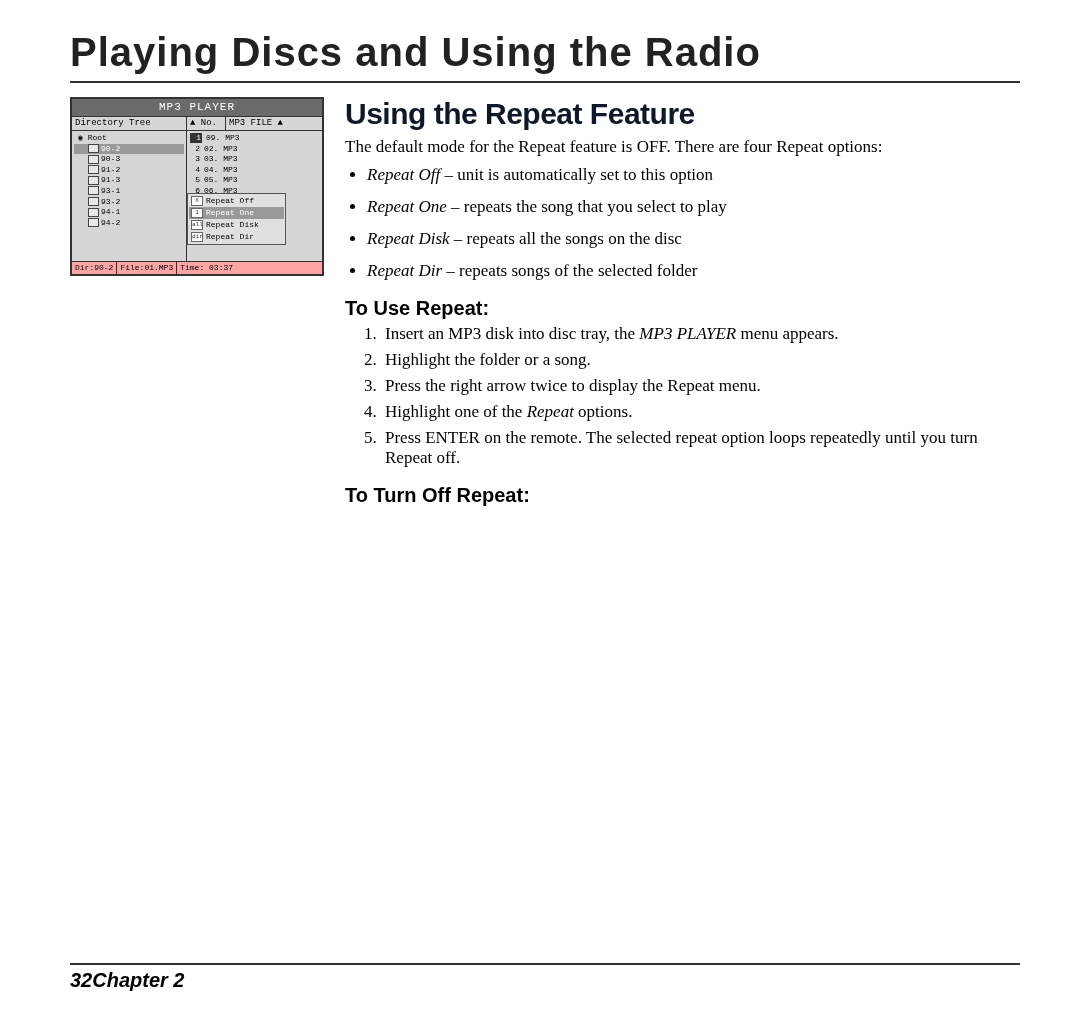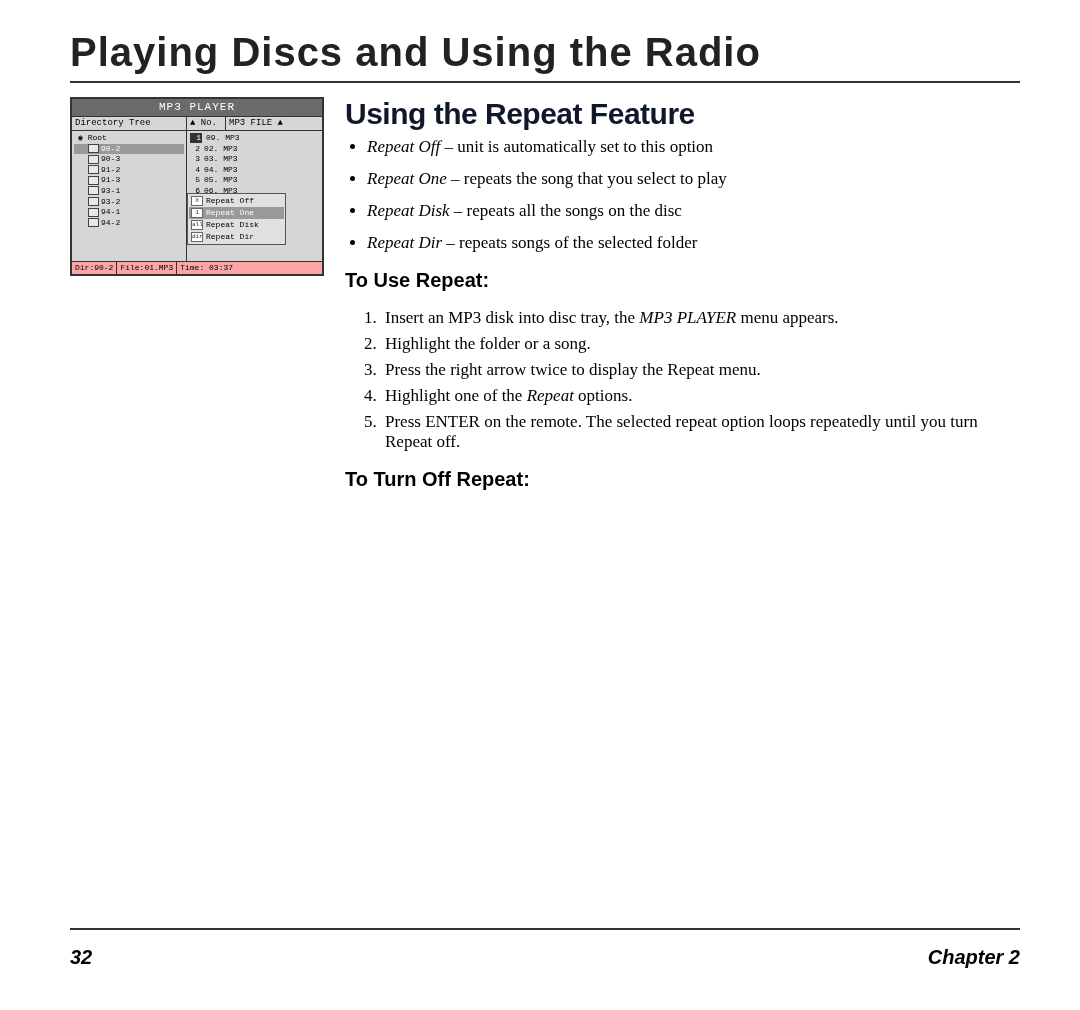--- a/index.html
+++ b/index.html
@@ -143,45 +143,45 @@
     margin-bottom: 12px;
   }
   h3.sub {
     font-family: Arial, Helvetica, sans-serif;
     font-weight: bold;
     font-size: 20px;
     margin: 16px 0 4px 0;
   }
   ol.steps {
     font-size: 17px;
-    margin: 16px 0 10px 0;
+    margin: 4px 0 10px 0;
     padding-left: 36px;
   }
   ol.steps li { margin-bottom: 6px; padding-left:4px;}
   ul.steps2 {
     font-size: 17px;
     margin: 4px 0 10px 0;
     padding-left: 36px;
   }
   ul.steps2 li { margin-bottom: 6px;}
   em { font-style: italic; }
 
   .footer {
     position: absolute;
-    bottom: 41px;
+    bottom: 18px;
     left: 70px;
     right: 60px;
     border-top: 2px solid #333;
     display: flex;
-    justify-content: space-between;
+    justify-content: flex-start;
     font-family: Arial, Helvetica, sans-serif;
     font-weight: bold;
     font-style: italic;
     font-size: 20px;
-    padding-top: 16px;
+    padding-top: 4px;
   }
 </style>
 </head>
 <body>
 
 <div class="page">
   <h1 class="chapter-title">Playing Discs and Using the Radio</h1>
   <hr class="rule">
 
   <div class="content-row">
@@ -253,20 +253,21 @@
         <div class="mp3-status">
           <div class="scell">Dir:90-2</div>
           <div class="scell">File:01.MP3</div>
           <div class="scell">Time: 03:37</div>
         </div>
       </div>
     </div>
 
     <div class="textcol">
       <h2 class="section-title">Using the Repeat Feature</h2>
+      <p class="lead">The default mode for the Repeat feature is OFF. There are four Repeat options:</p>
       <ul class="opts">
         <li><em>Repeat Off</em><span> – unit is automatically set to this option</span></li>
         <li><em>Repeat One</em><span> – repeats the song that you select to play</span></li>
         <li><em>Repeat Disk</em><span> – repeats all the songs on the disc</span></li>
         <li><em>Repeat Dir</em><span> – repeats songs of the selected folder</span></li>
       </ul>
 
       <h3 class="sub">To Use Repeat:</h3>
       <ol class="steps">
         <li><span>Insert an MP3 disk into disc tray, the </span><em>MP3 PLAYER</em><span> menu appears.</span></li>

